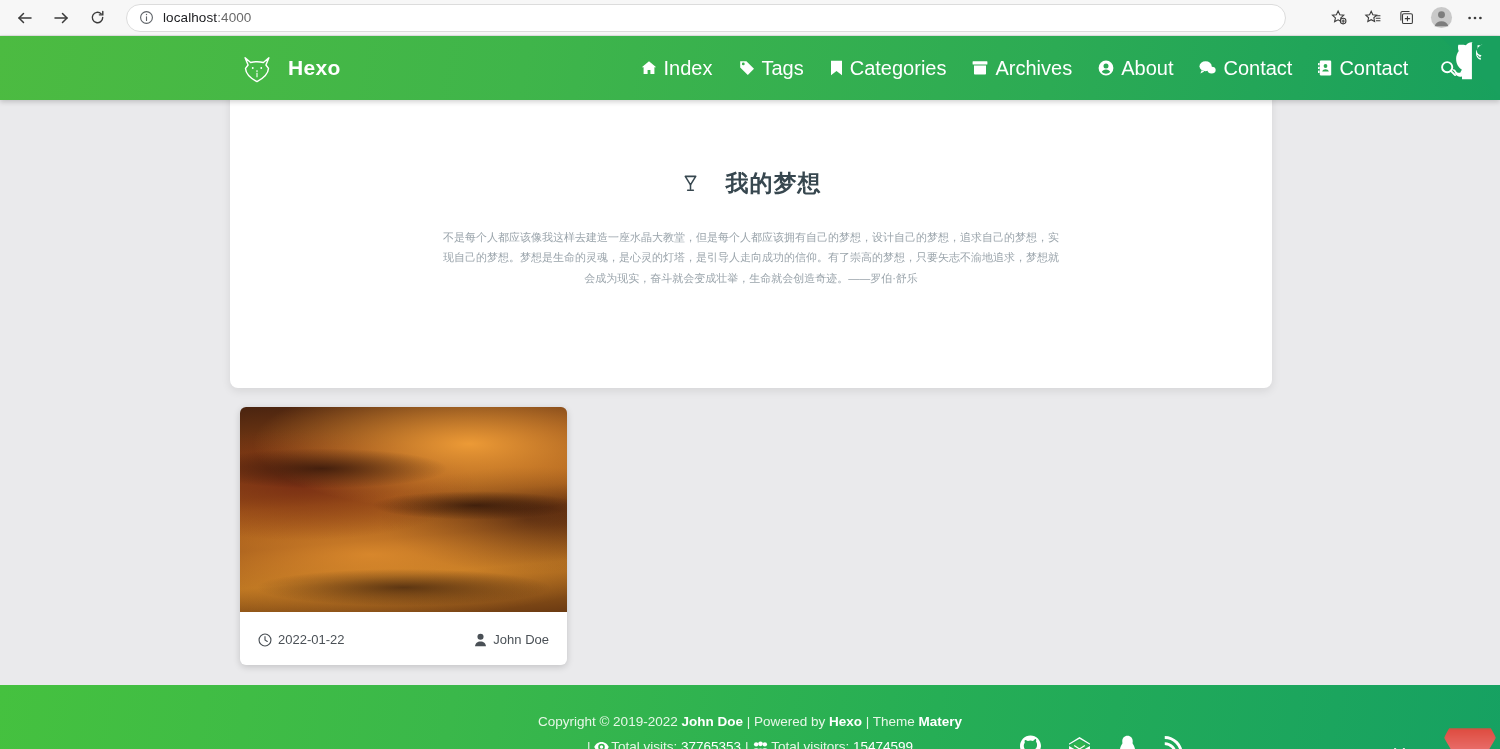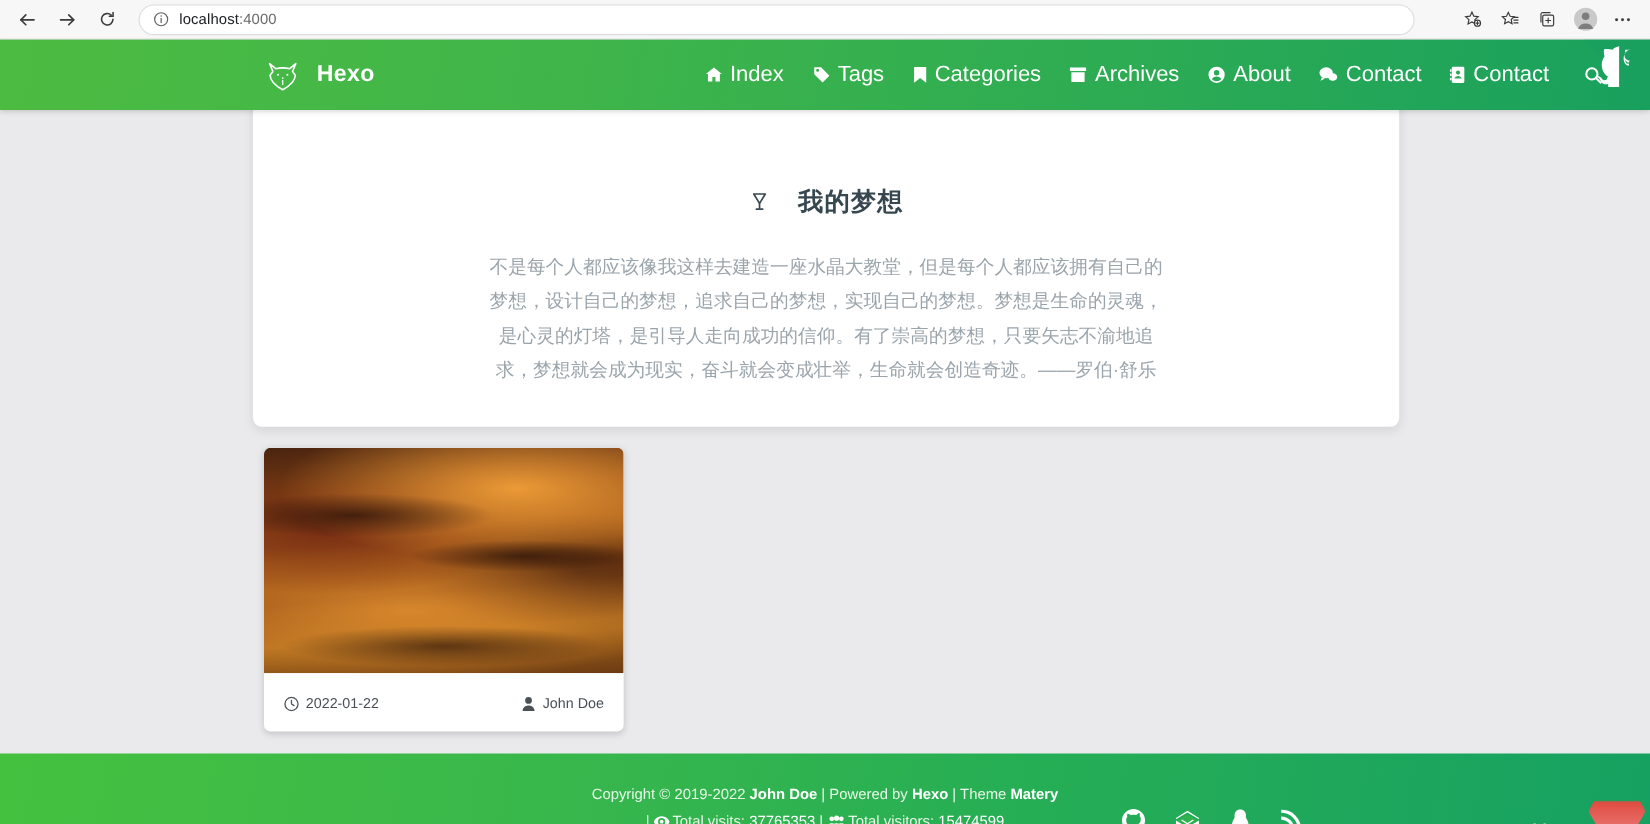--- a/index.html
+++ b/index.html
@@ -108,21 +108,21 @@
   }
   .dream-title {
     font-size: 23px; font-weight: 700; color: #37474f;
     display: flex; align-items: center; justify-content: center; gap: 26px;
     letter-spacing: 1px;
   }
   .dream-title svg { display: block; }
   .dream-text {
     margin: 28px auto 0;
     width: 620px;
-    font-size: 17px;
+    font-size: 11px;
     line-height: 1.85;
     color: #9aa4ab;
   }
 
   
   .cards {
     position: absolute;
     left: 240px; top: 307px;
     display: flex;
     gap: 21px;

